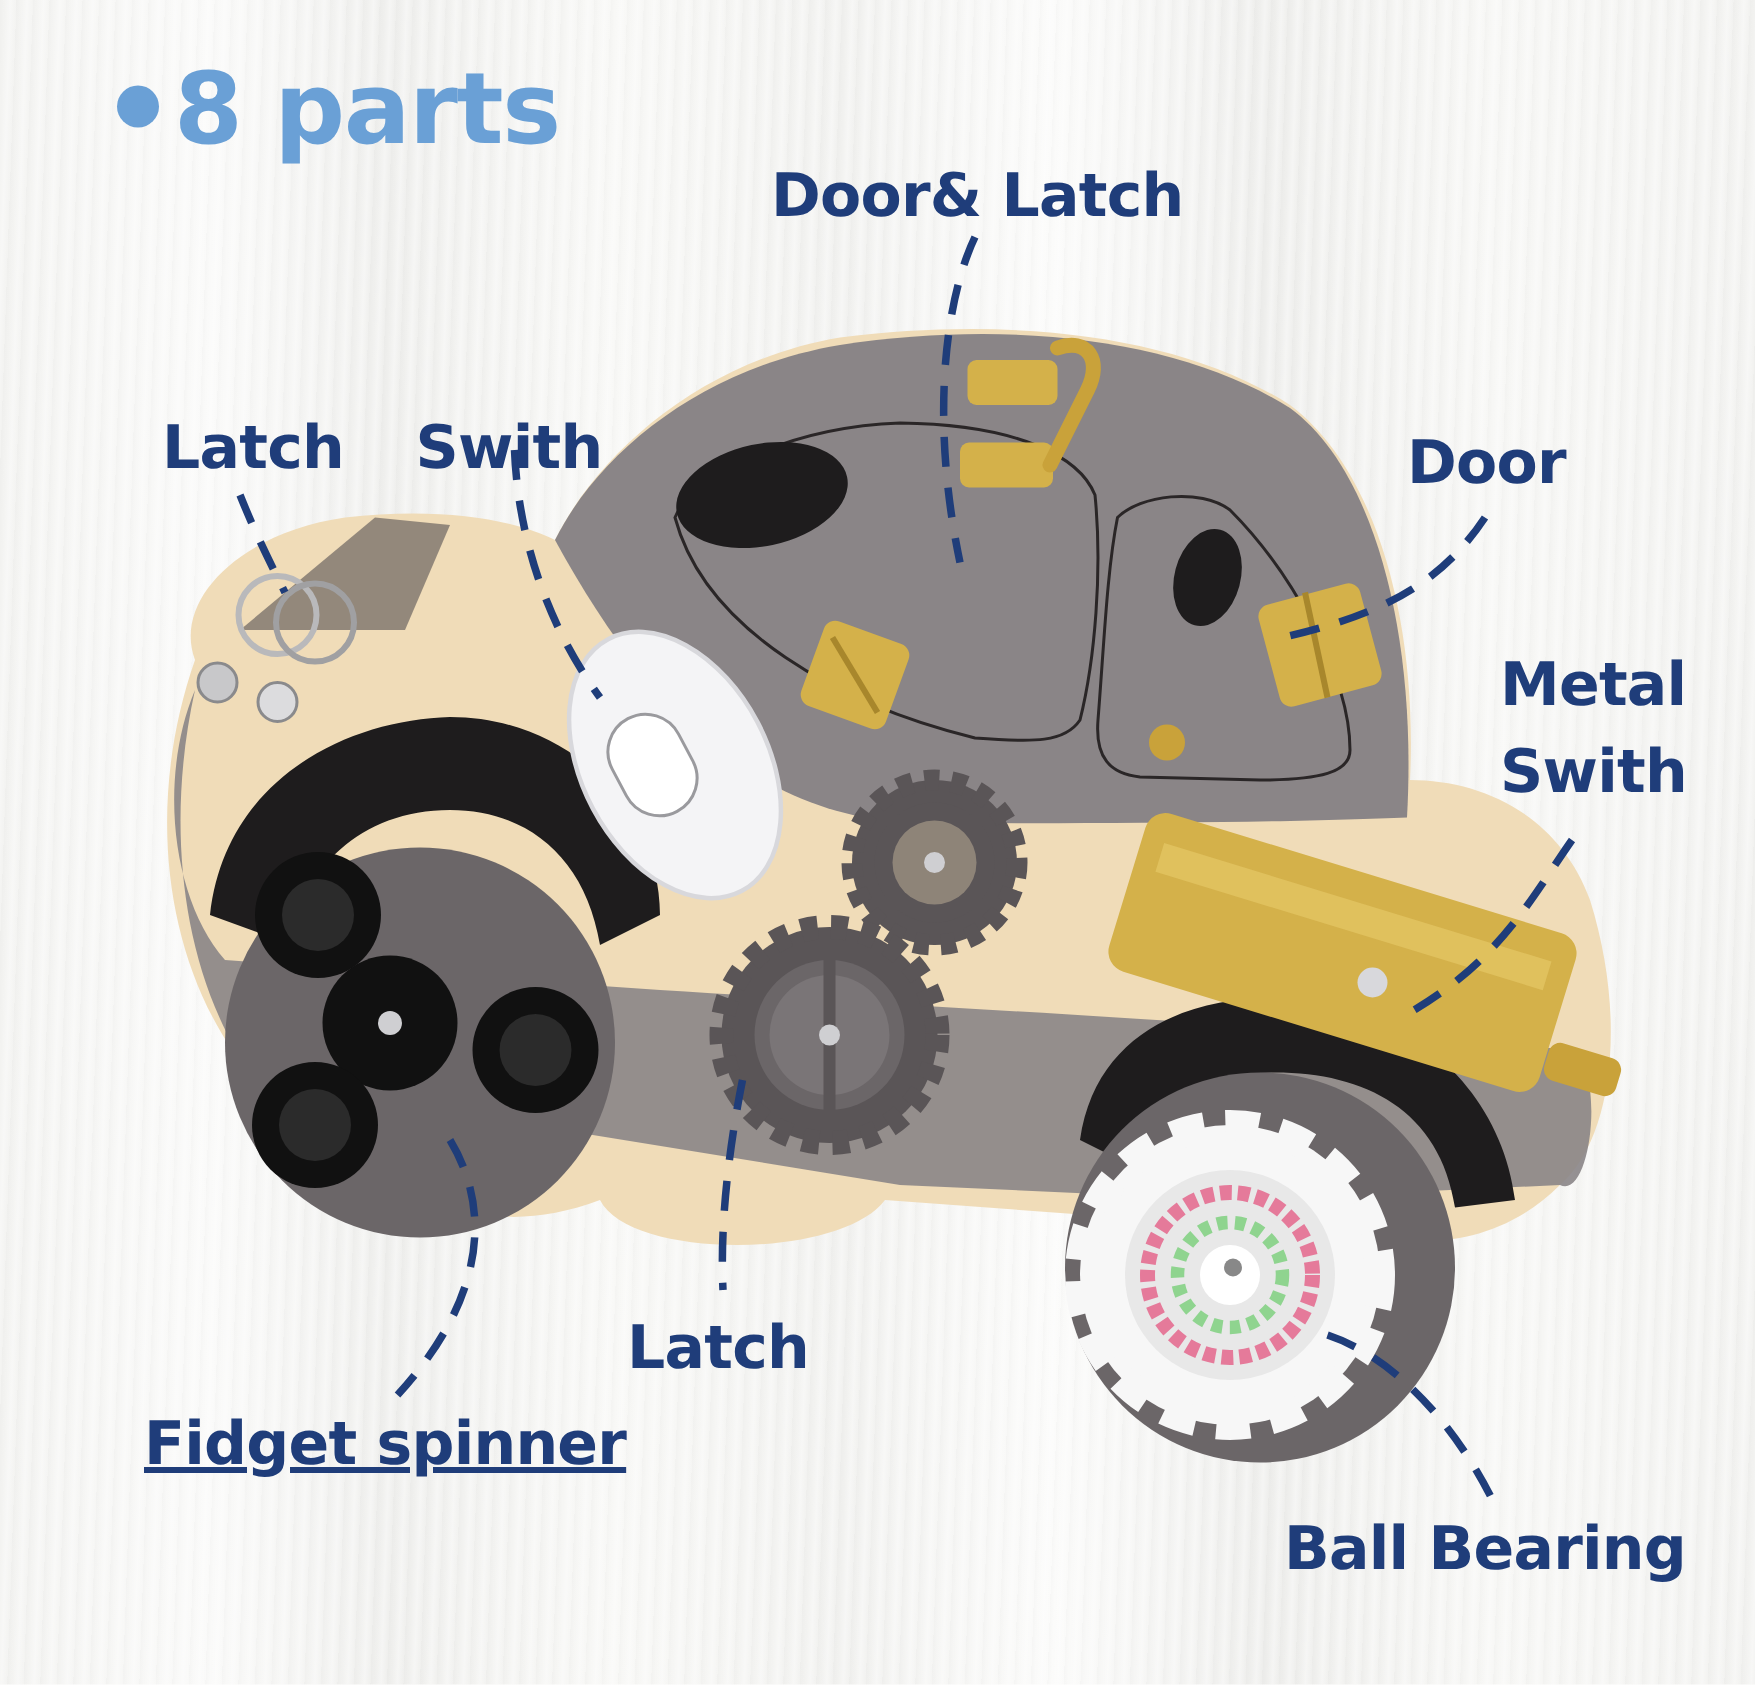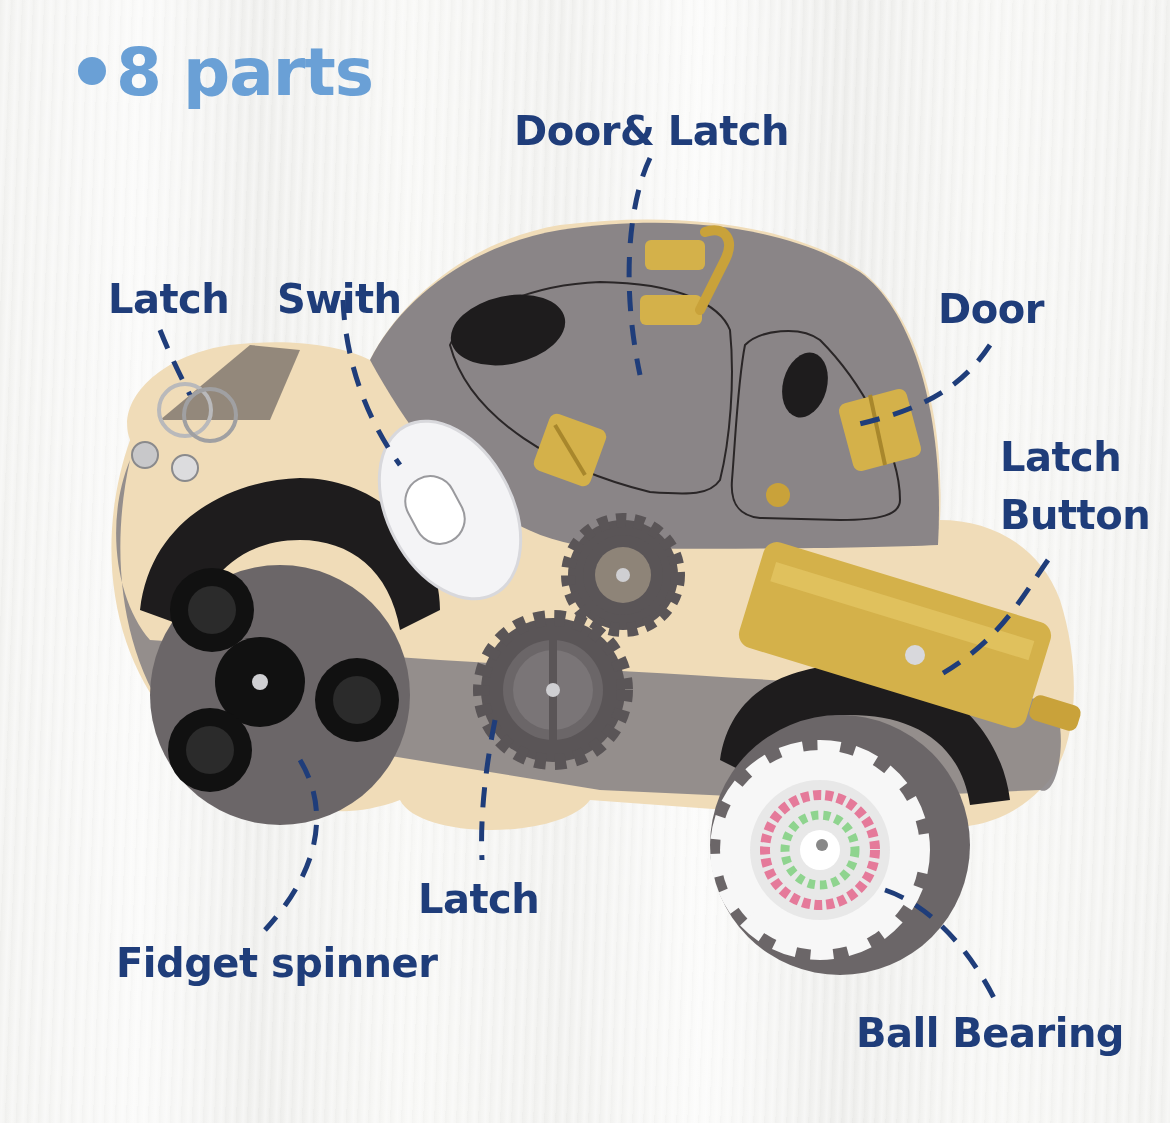--- a/index.html
+++ b/index.html
@@ -124,16 +124,16 @@
 </svg>
 
 <div class="title">
   <span class="dot"></span><span>8 parts</span>
 </div>
 
 <div class="label" style="left:514px;top:108px;">Door&amp; Latch</div>
 <div class="label" style="left:277px;top:238px;margin-top:38px;">Swith</div>
 <div class="label" style="left:108px;top:276px;">Latch</div>
 <div class="label" style="left:938px;top:286px;text-align:center;">Door</div>
-<div class="label" style="left:1000px;top:428px;width:160px;white-space:normal;line-height:58px;">Latch Button</div>
+<div class="label" style="left:1000px;top:428px;width:160px;white-space:normal;line-height:58px;">Metal Swith</div>
 <div class="label" style="left:418px;top:876px;">Latch</div>
-<div class="label" style="left:116px;top:940px;">Fidget spinner</div>
+<div class="label" style="left:96px;top:940px;text-decoration:underline;">Fidget spinner</div>
 <div class="label" style="left:856px;top:1010px;text-align:center;">Ball Bearing</div>
 
 </body></html>

